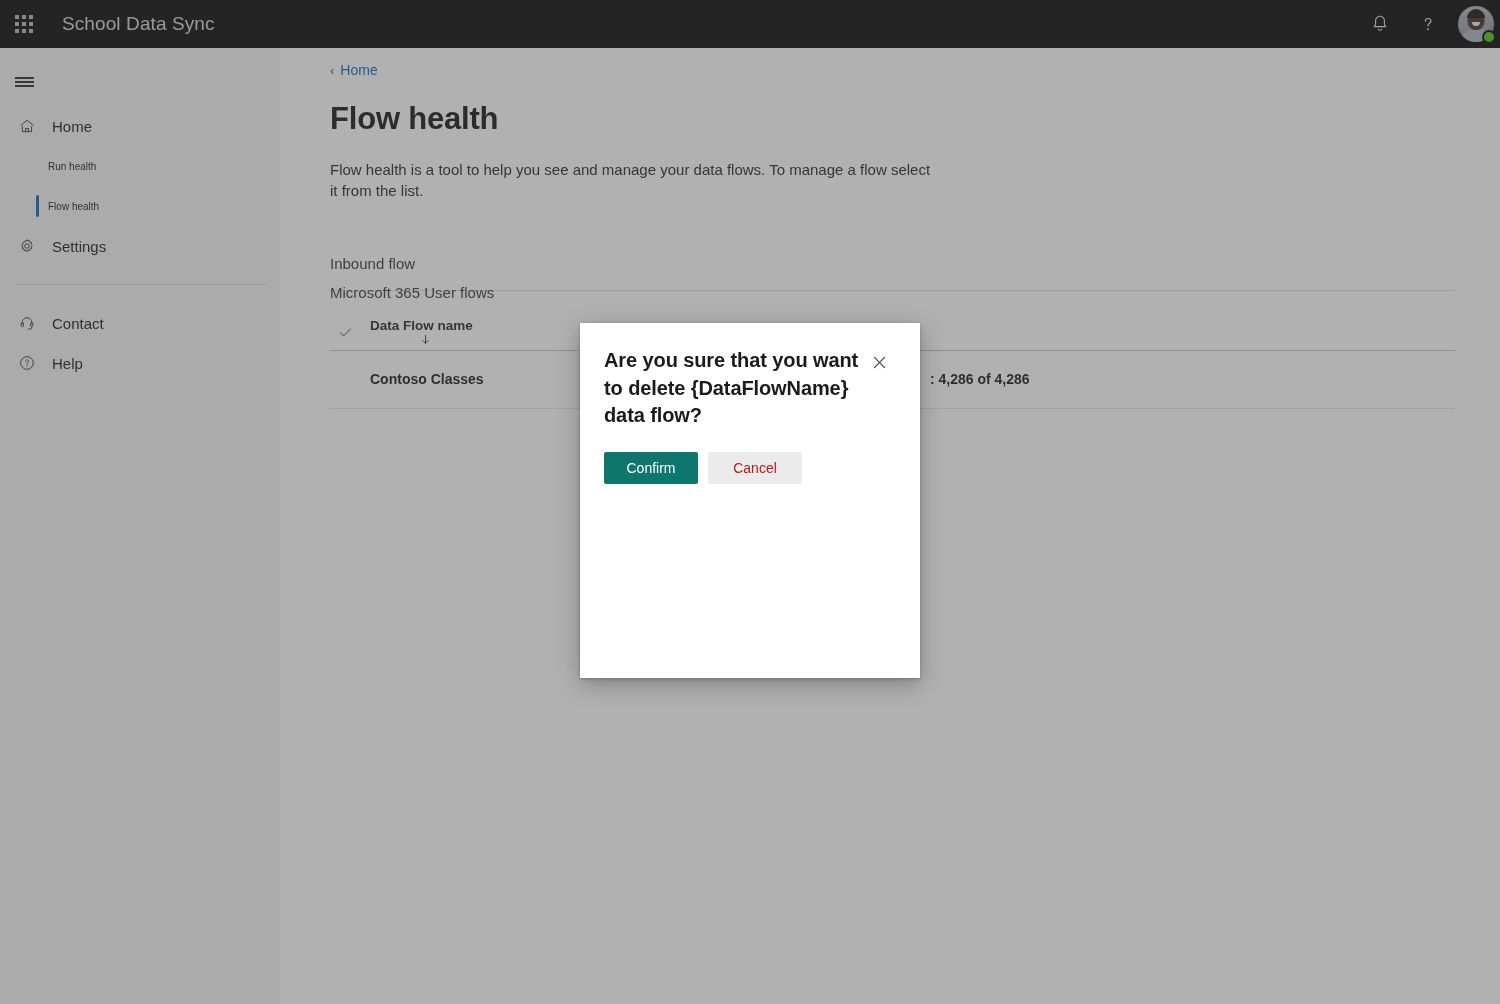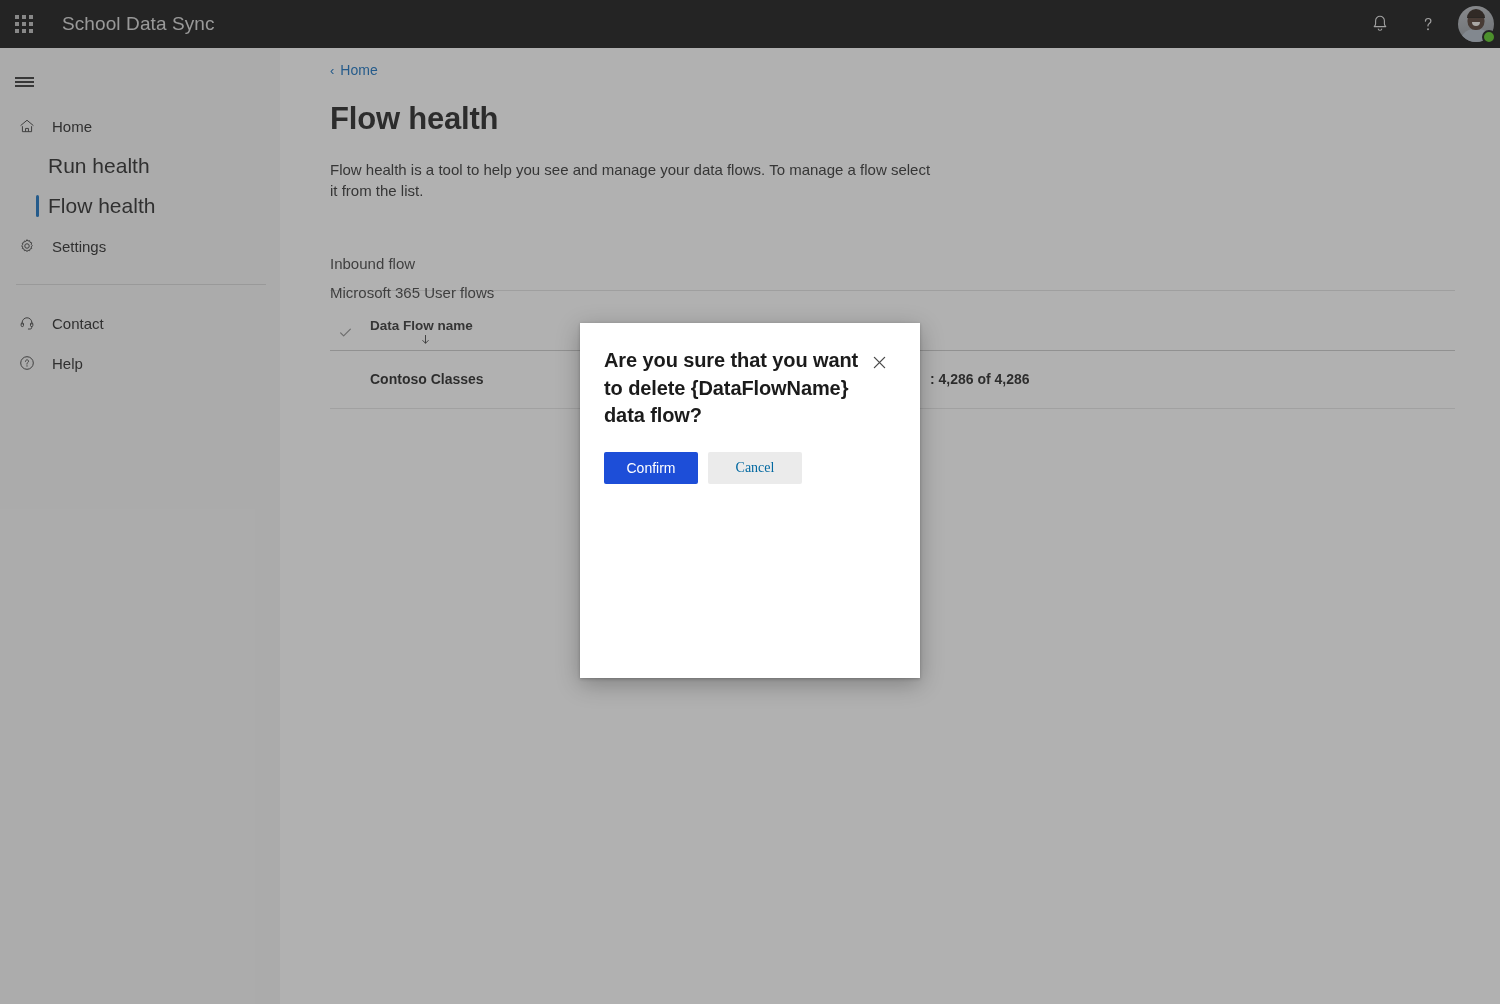--- a/index.html
+++ b/index.html
@@ -165,21 +165,21 @@
     margin-right: 18px;
     display: flex; align-items: center;
   }
   .nav-sub {
     position: relative;
     height: 40px;
     display: flex;
     align-items: center;
     padding-left: 48px;
     cursor: pointer;
-    font-size: 21px;
+    font-size: 10px;
     color: #212121;
   }
   .nav-sub.active { font-weight: 400; }
   .nav-sub.active::before {
     content: "";
     position: absolute;
     left: 36px; top: 9px;
     width: 3px; height: 22px;
     background: #0f6cbd;
     border-radius: 2px;
@@ -359,27 +359,26 @@
     height: 32px;
     min-width: 94px;
     padding: 0 14px;
     border: none;
     font-size: 14px;
     font-family: "Liberation Sans", sans-serif;
     cursor: pointer;
     border-radius: 2px;
   }
   .btn-primary {
-    background: #1d4ed8;
+    background: #0f766e;
     color: #ffffff;
   }
   .btn-secondary {
     background: #ebebeb;
-    color: #0369a1;
-    font-family: Liberation Serif, serif;
+    color: #b91c1c;
   }
 </style>
 </head>
 <body>
 
 <div id="root">
 
   <div class="suite-bar">
     <div class="waffle">
       <div class="waffle-grid">

